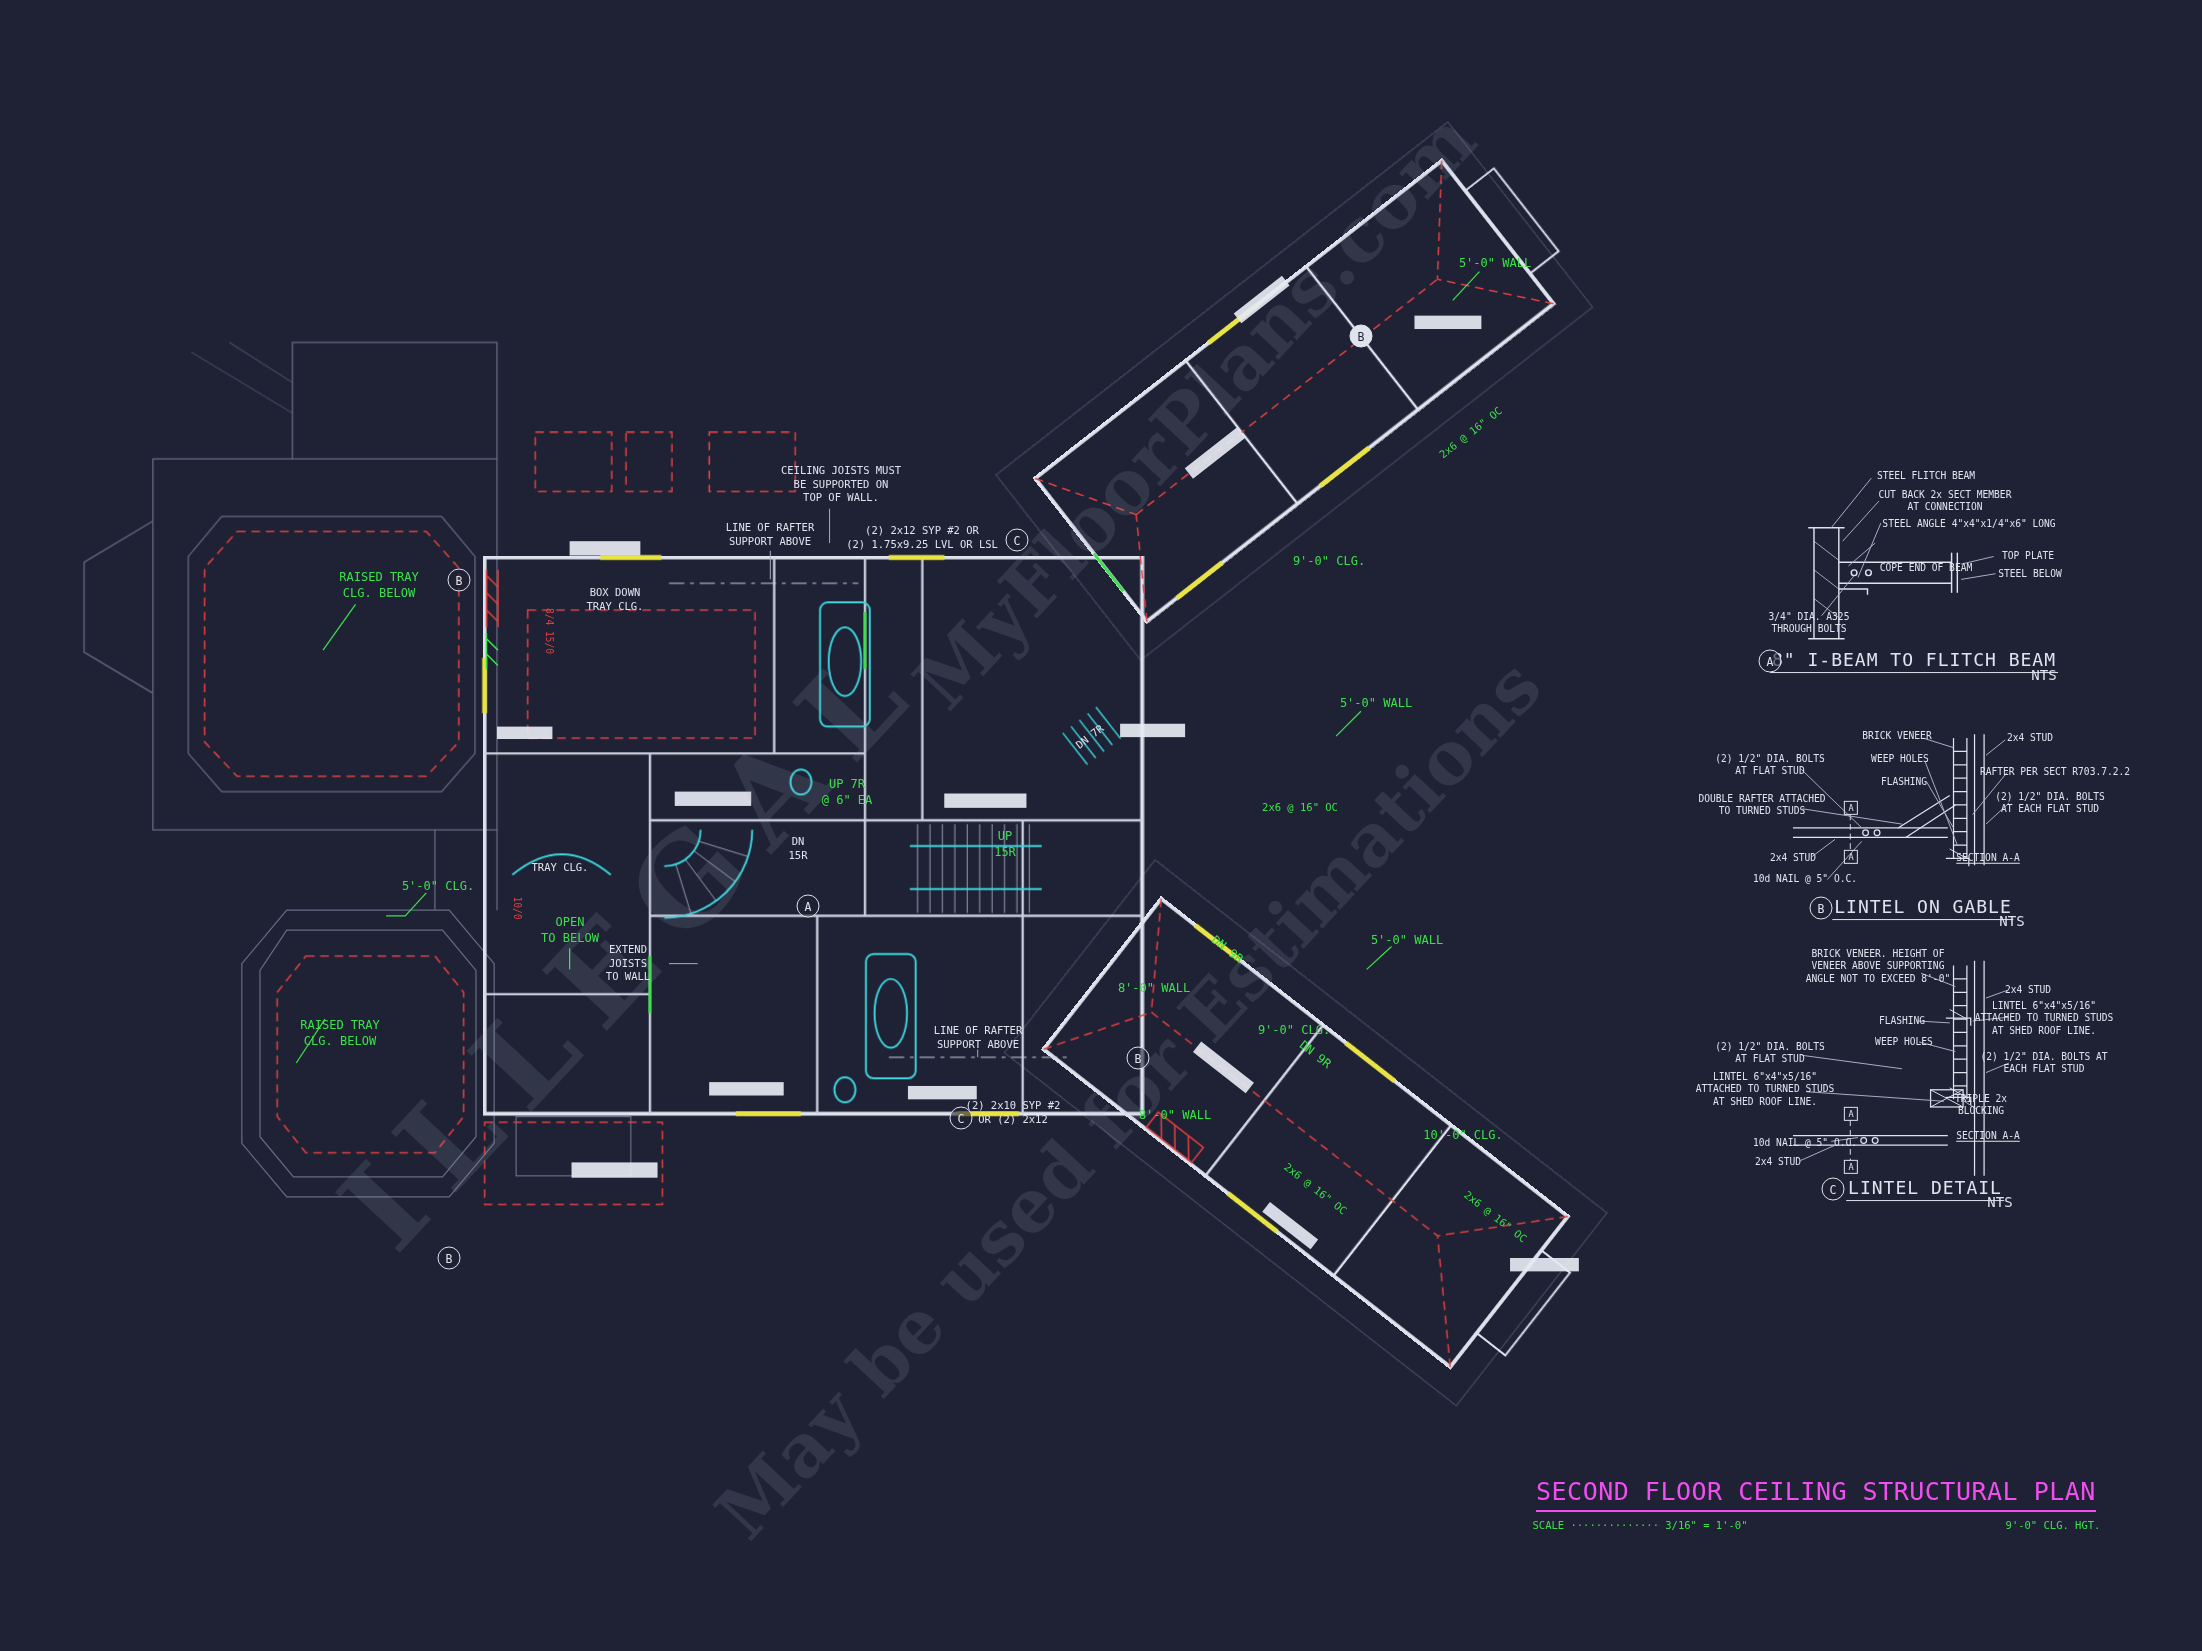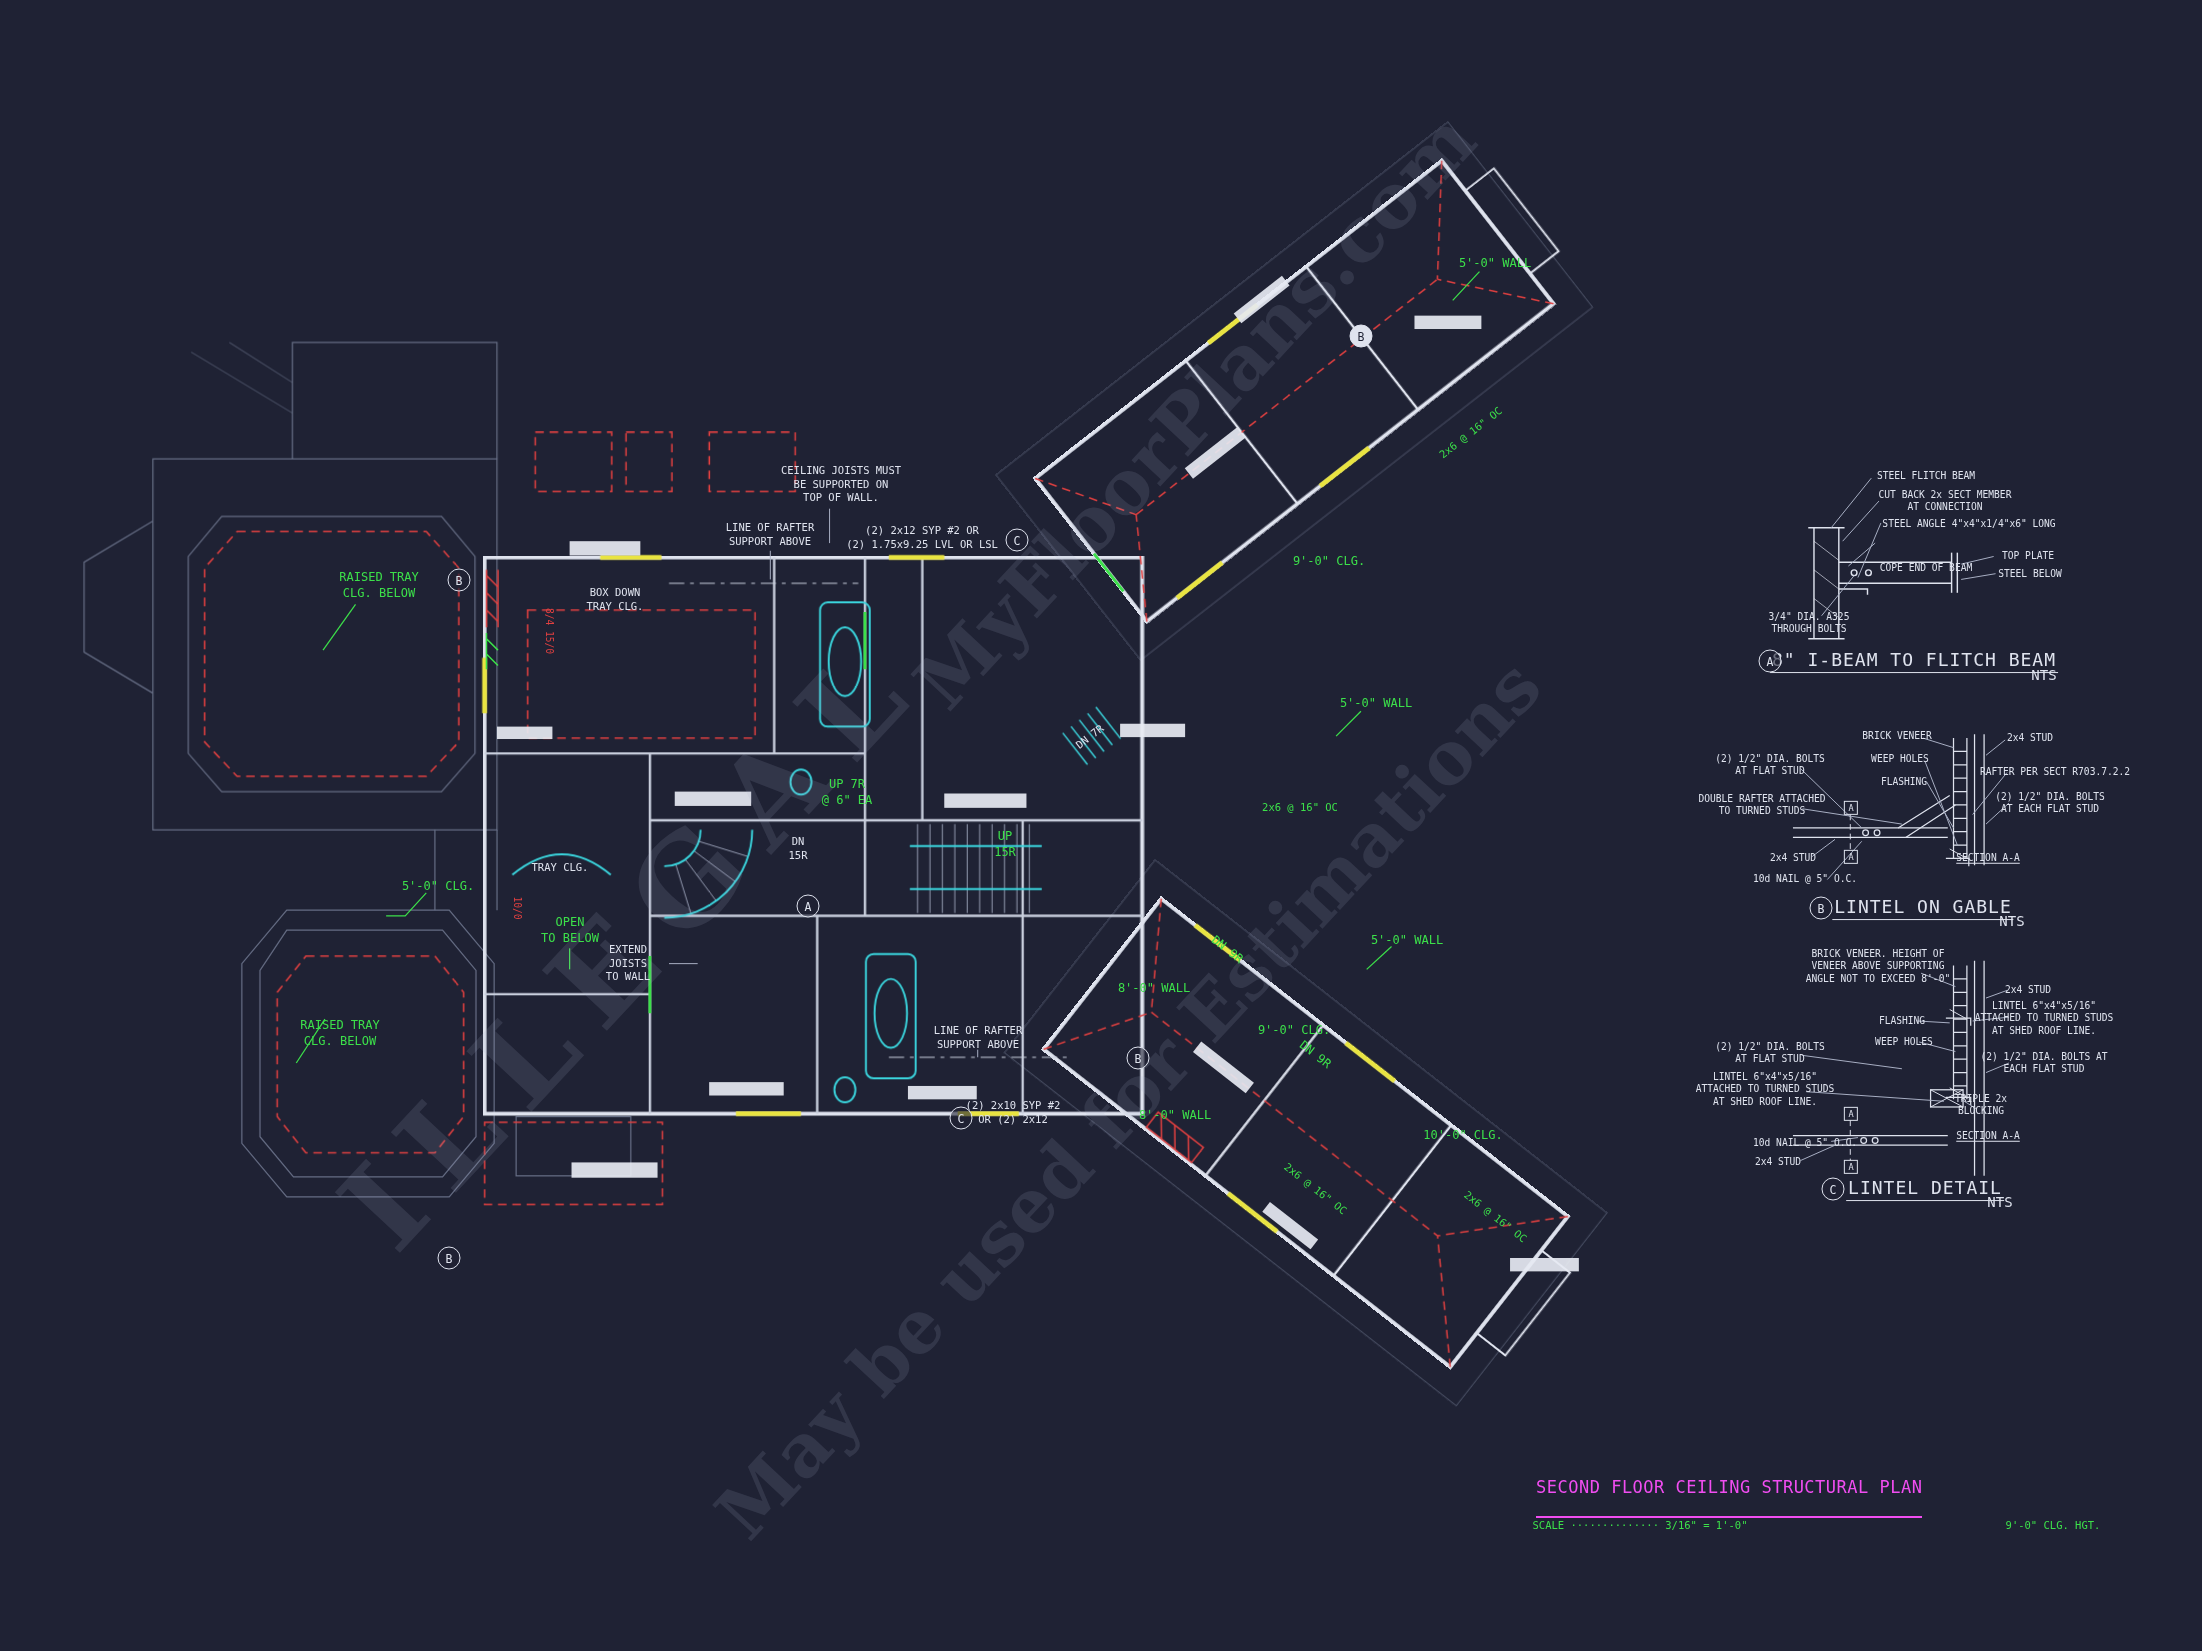--- a/index.html
+++ b/index.html
@@ -18,22 +18,22 @@
          border:1.4px solid #dfe3ee;border-radius:50%;color:#dfe3ee;font-size:11.5px;
          display:flex;align-items:center;justify-content:center;z-index:5;background:rgba(31,34,52,.6)}
   .datum.filled{background:#dfe3ee;color:#1f2234}
   .sflag{position:absolute;width:14.3px;height:14.3px;transform:translate(-50%,-50%);
          border:1.1px solid #dfe3ee;color:#dfe3ee;font-size:8.6px;display:flex;
          align-items:center;justify-content:center;z-index:5}
   .dtitle{position:absolute;transform:translate(-50%,-50%);color:#dfe3ee;font-size:18px;
           letter-spacing:1px;border-bottom:1.4px solid #dfe3ee;padding:0 1.9px 1.9px;
           white-space:nowrap;z-index:4}
   .nts{font-size:14px}
-  .main-title{position:absolute;color:#f14df1;font-size:17px;letter-spacing:0.5px;
-              border-bottom:2.4px solid #f14df1;padding-bottom:19px;white-space:nowrap;z-index:4}
+  .main-title{position:absolute;color:#f14df1;font-size:25px;letter-spacing:0.5px;
+              border-bottom:2.4px solid #f14df1;padding-bottom:4px;white-space:nowrap;z-index:4}
 </style>
 </head>
 <body>
 
 <div class="canvas">
 
   <svg class="linework" width="2202" height="1652" viewBox="0 0 2304 1728">
 
     <g stroke="#7e87a0" fill="none" stroke-width="1.3" opacity="0.75">
       <path d="M306,480 L306,358 L520,358 L520,480"></path>

